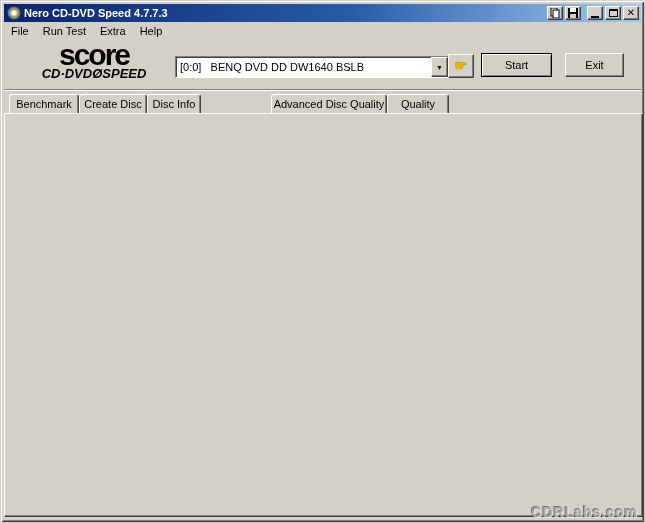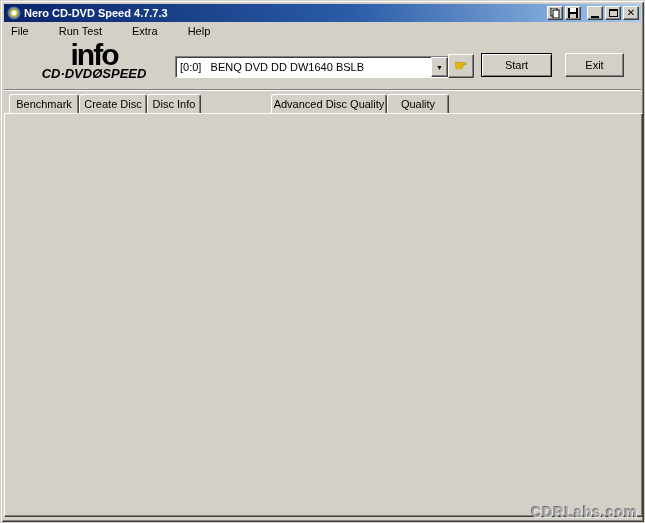--- a/index.html
+++ b/index.html
@@ -20,21 +20,21 @@
   .tb-btn { width:16px; height:14px; background:#d4d0c8; margin-left:2px;
             border:1px solid; border-color:#ffffff #404040 #404040 #ffffff;
             box-shadow: inset -1px -1px 0 #808080;
             display:flex; align-items:center; justify-content:center; font-size:9px; line-height:1; color:#000; }
   .tb-gap { width:4px; }
   .glyph-min { display:block; width:8px; height:2px; background:#000; margin-top:8px; }
   .glyph-max { display:block; width:9px; height:8px; border:1px solid #000; border-top:2px solid #000; }
   .glyph-close { font-size:10px; font-weight:bold; }
 
   
-  .menubar { position:absolute; left:3px; top:21px; right:3px; height:18px; display:flex; align-items:center; background:#d4d0c8;gap:16px; }
+  .menubar { position:absolute; left:3px; top:21px; right:3px; height:18px; display:flex; align-items:center; background:#d4d0c8; }
   .menu-item { padding:2px 7px; color:#000; }
 
   
   .logo { position:absolute; left:22px; top:42px; width:142px; text-align:center; color:#000; }
   .logo .l1 { font-weight:bold; font-size:30px; letter-spacing:-2px; line-height:24px; }
   .logo .l2 { font-weight:bold; font-style:italic; font-size:13px; letter-spacing:0px; line-height:14px; }
   .combo { position:absolute; background:#fff; border:1px solid; border-color:#808080 #ffffff #ffffff #808080;
            box-shadow: inset 1px 1px 0 #404040; display:flex; align-items:center; }
   .combo .txt { flex:1; padding:0 4px; white-space:pre; overflow:hidden; }
   .combo .arrow-btn { width:17px; align-self:stretch; background:#d4d0c8; border:1px solid; border-color:#ffffff #404040 #404040 #ffffff;
@@ -128,21 +128,21 @@
   </div>
 
   <div class="menubar">
     <span class="menu-item">File</span>
     <span class="menu-item">Run Test</span>
     <span class="menu-item">Extra</span>
     <span class="menu-item">Help</span>
   </div>
 
   <div class="logo">
-    <div class="l1">info</div>
+    <div class="l1">score</div>
     <div class="l2">CD·DVDØSPEED</div>
   </div>
   <div class="combo drive-combo">
     <span class="txt">[0:0]   BENQ DVD DD DW1640 BSLB</span>
     <span class="arrow-btn">
         <span>▼</span>
       </span>
   </div>
   <div class="btn btn-hand">
       <span class="hand-glyph">☛</span>

